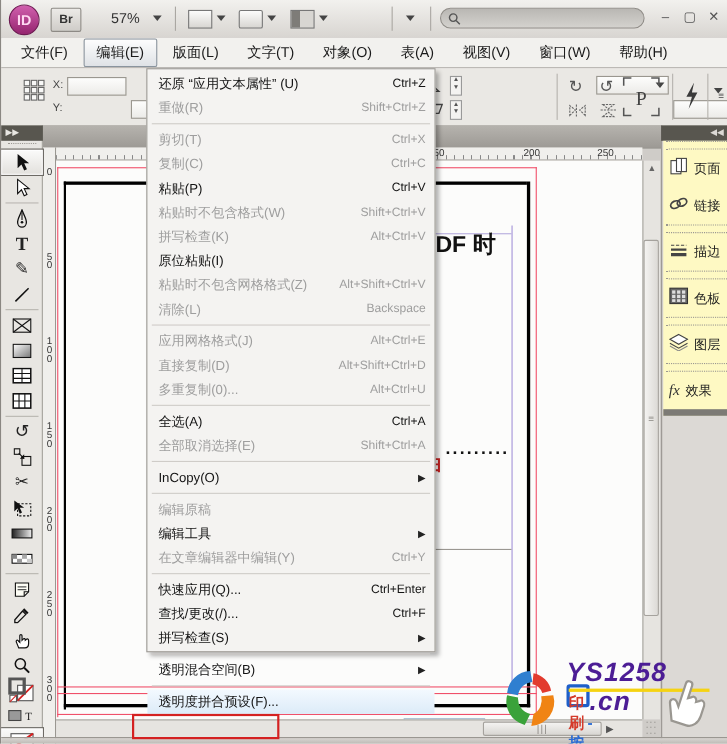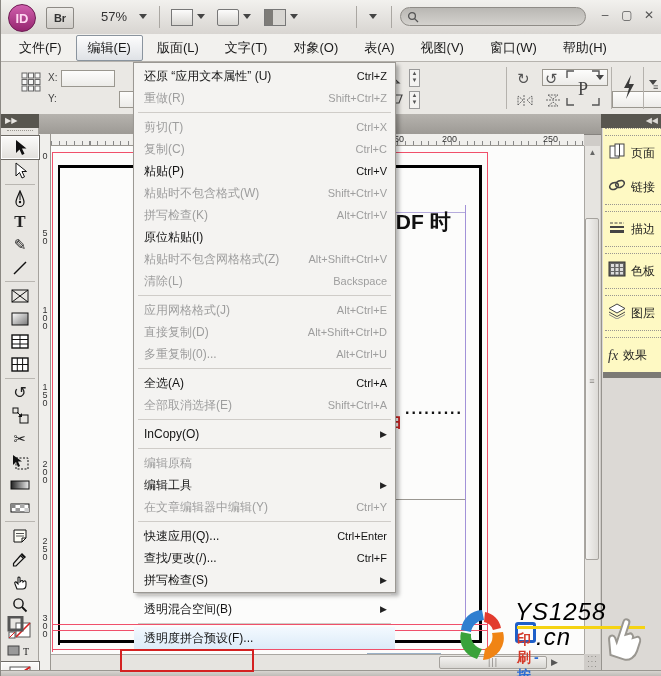--- a/index.html
+++ b/index.html
@@ -83,21 +83,21 @@
   .menu-row .mshort{margin-left:auto;font-size:11px;}
   .menu-row .subarrow{margin-left:auto;font-size:9px;color:#222;}
   .menu-row.on{color:#141414;}
   .menu-row.off{color:#9e9e9e;}
   .menu-row.hl{background:linear-gradient(#f3f9ff,#dcebf8);}
   .menu-sep{height:7px;position:relative;}
   .menu-sep:after{content:"";position:absolute;left:4px;right:4px;top:3px;height:1px;background:#cfccc8;}
   #red-annotation{left:119px;top:649px;width:134px;height:23px;border:2px solid #d42121;z-index:60;box-sizing:border-box;}
   
   #watermark{left:448px;top:596px;z-index:40;}
-  .brand-line{font-style:italic;font-weight:normal;color:#000000;font-size:24px;letter-spacing:1px;line-height:24px;}
+  .brand-line{font-style:italic;font-weight:bold;color:#4c1d95;font-size:24px;letter-spacing:1px;line-height:24px;}
   .brand-box{display:inline-block;width:15px;height:15px;border:3px solid #1e5fc9;border-radius:3px;position:relative;top:-2px;}
   .slogan{font-weight:bold;font-size:14px;letter-spacing:3px;}
   .doc-text{color:#111;}
 </style>
 </head>
 <body>
 
 <div id="titlebar" class="abs">
   <div id="app-icon" class="abs">ID</div>
   <div id="br-btn" class="abs">Br</div>
@@ -197,21 +197,21 @@
     <div class="vruler-num" style="top: 18px;">0</div>
     <div class="vruler-num" style="top: 95px;">5<br>0</div>
     <div class="vruler-num" style="top: 172px;">1<br>0<br>0</div>
     <div class="vruler-num" style="top: 249px;">1<br>5<br>0</div>
     <div class="vruler-num" style="top: 326px;">2<br>0<br>0</div>
     <div class="vruler-num" style="top: 403px;">2<br>5<br>0</div>
     <div class="vruler-num" style="top: 480px;">3<br>0<br>0</div>
   </div>
 <div id="hruler" class="abs">
     <span class="hruler-num" style="left: 338px;">150</span>
-    <span class="hruler-num" style="left: 391px;">200</span>
+    <span class="hruler-num" style="left: 425px;">200</span>
     <span class="hruler-num" style="left: 492px;">250</span>
   </div>
 <div id="canvas" class="abs">
 
   <div class="abs pageline" style="left:7px;top:19px;width:2px;height:480px;"></div>
   <div class="abs pageline" style="left:7px;top:19px;width:421px;height:3px;"></div>
   <div class="abs pageline" style="left:428px;top:19px;width:3px;height:478px;"></div>
   <div class="abs pageline" style="left:7px;top:494px;width:424px;height:3px;"></div>
 
   <div class="abs bleedline" style="left:1px;top:6px;width:1px;height:500px;"></div>

